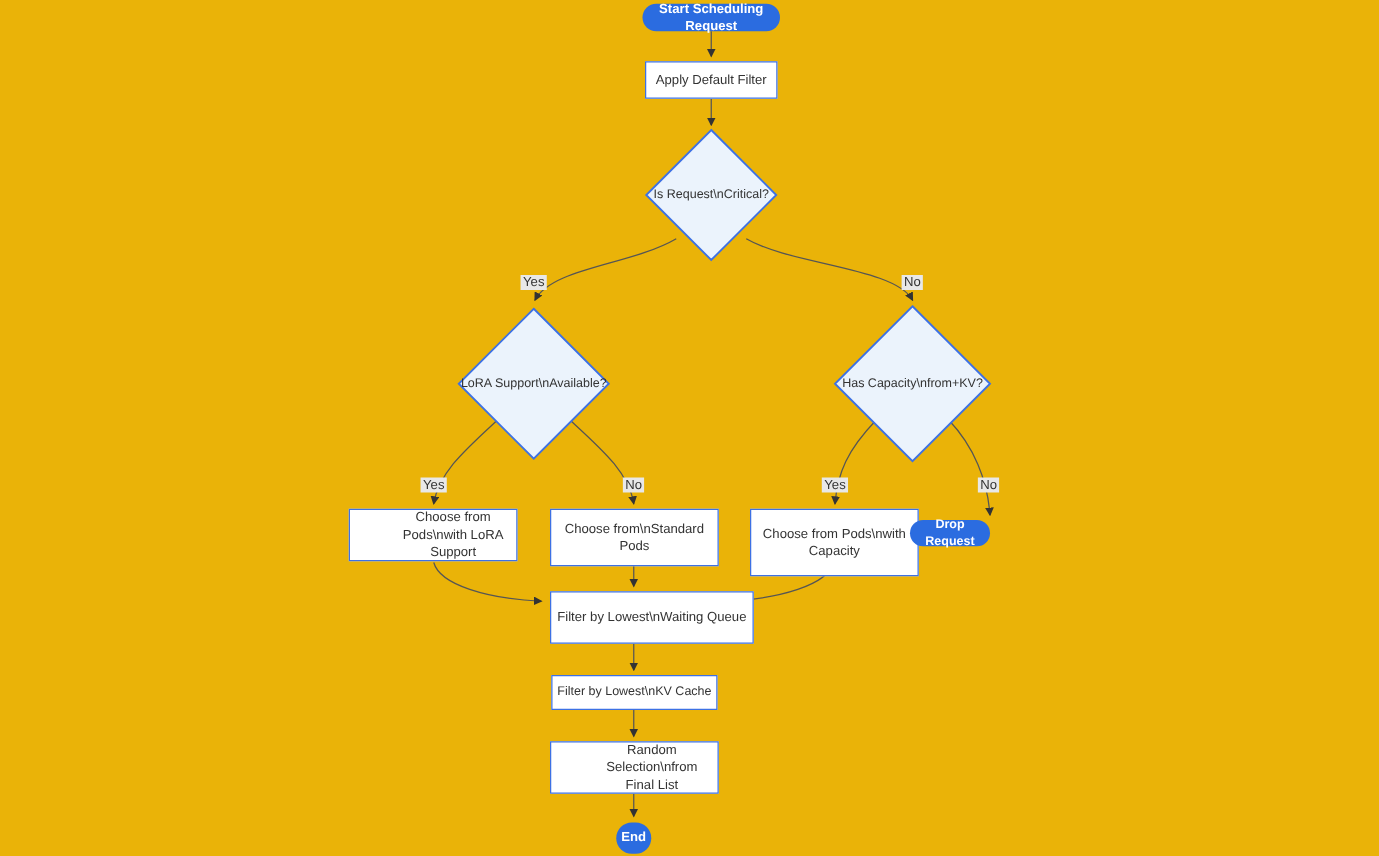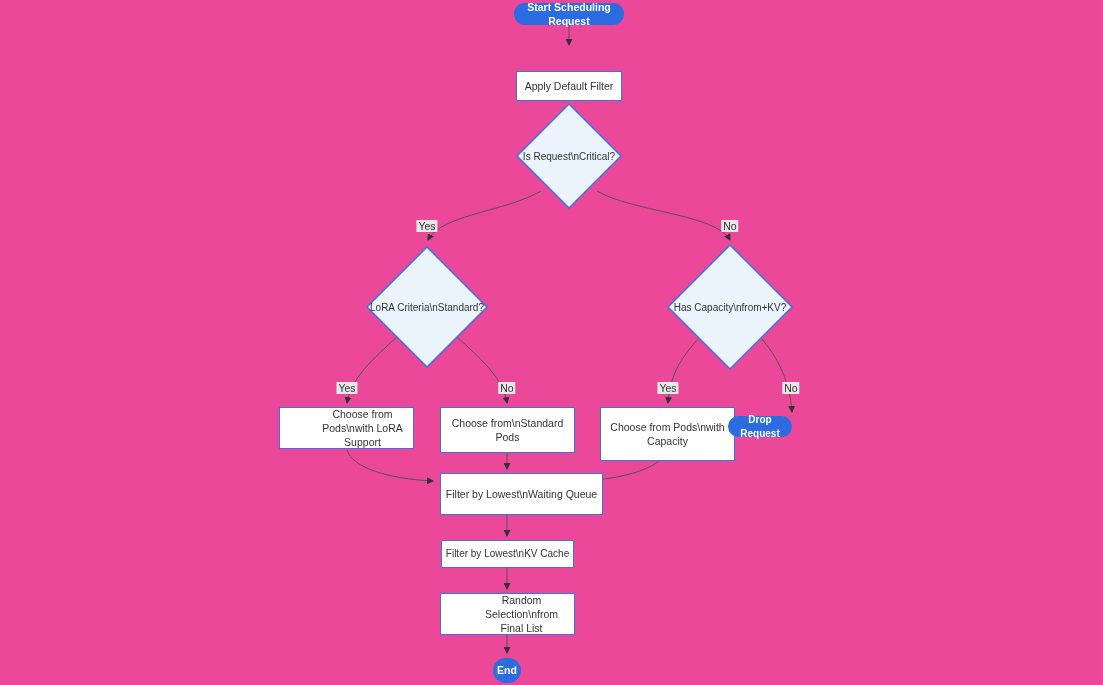--- a/index.html
+++ b/index.html
@@ -1,21 +1,21 @@
 <!DOCTYPE html>
 <html style="--accent-blue: #2b6ce0; --node-border: #3d71e4; --node-fill: #ffffff; --decision-fill: #ebf3fc; --edge-line: #555555; --arrowhead: #333333; --label-bg: #e8e8e8; --text: #333333;"><head>
 <meta charset="utf-8">
 <style>
   html, body { margin: 0; padding: 0; background: #ffffff; }
   body { font-family: "Liberation Sans", sans-serif; }
   .canvas {
     position: relative;
     width: 1103px;
     height: 685px;
-    background: #ec4899;
+    background: #eab308;
     overflow: hidden;
   }
   svg.edges { position: absolute; left: 0; top: 0; width: 1103px; height: 685px; }
   .edge { fill: none; stroke: var(--edge-line, #555); stroke-width: 1; }
   .arrowhead-fill { fill: var(--arrowhead, #333); }
   .shape-decision { fill: var(--decision-fill, #ebf3fc); stroke: var(--node-border, #3d71e4); stroke-width: 1.5; }
   .node {
     position: absolute;
     display: flex;
     align-items: center;
@@ -84,24 +84,24 @@
     <path class="edge" marker-end="url(#arrow)" d="M507 568 L507 589"></path>
     <path class="edge" marker-end="url(#arrow)" d="M507 635 L507 653"></path>
 
     <polygon class="shape-decision" points="569,104 621,156 569,208 517,156"></polygon>
     <polygon class="shape-decision" points="427,247 487,307 427,367 367,307"></polygon>
     <polygon class="shape-decision" points="730,245 792,307 730,369 668,307"></polygon>
   </svg>
 
   <div class="node pill" style="left:514px; top:3px; width:110px; height:22px;">Start Scheduling Request</div>
 
-  <div class="node rect-node" style="left:516px; top:49px; width:106px; height:30px;margin-top:22px;">Apply Default Filter</div>
+  <div class="node rect-node" style="left:516px; top:49px; width:106px; height:30px;">Apply Default Filter</div>
 
   <div class="diamond-label" style="left:569px; top:156px;">Is Request\nCritical?</div>
-  <div class="diamond-label" style="left:427px; top:307px;">LoRA Criteria\nStandard?</div>
+  <div class="diamond-label" style="left:427px; top:307px;">LoRA Support\nAvailable?</div>
   <div class="diamond-label" style="left:730px; top:307px;">Has Capacity\nfrom+KV?</div>
 
   <div class="node rect-node" style="left:279px; top:407px; width:135px; height:42px;padding-left:36px;">Choose from Pods\nwith LoRA Support</div>
   <div class="node rect-node" style="left:440px; top:407px; width:135px; height:46px;">Choose from\nStandard Pods</div>
   <div class="node rect-node" style="left:600px; top:407px; width:135px; height:54px;">Choose from Pods\nwith Capacity</div>
   <div class="node pill" style="left:728px; top:416px; width:64px; height:21px; font-size:10px;">Drop Request</div>
 
   <div class="node rect-node" style="left:440px; top:473px; width:163px; height:42px;">Filter by Lowest\nWaiting Queue</div>
   <div class="node rect-node nowrap" style="left:441px; top:540px; width:133px; height:28px; font-size:10px;">Filter by Lowest\nKV Cache</div>
   <div class="node rect-node" style="left:440px; top:593px; width:135px; height:42px;padding-left:32px;">Random Selection\nfrom Final List</div>

